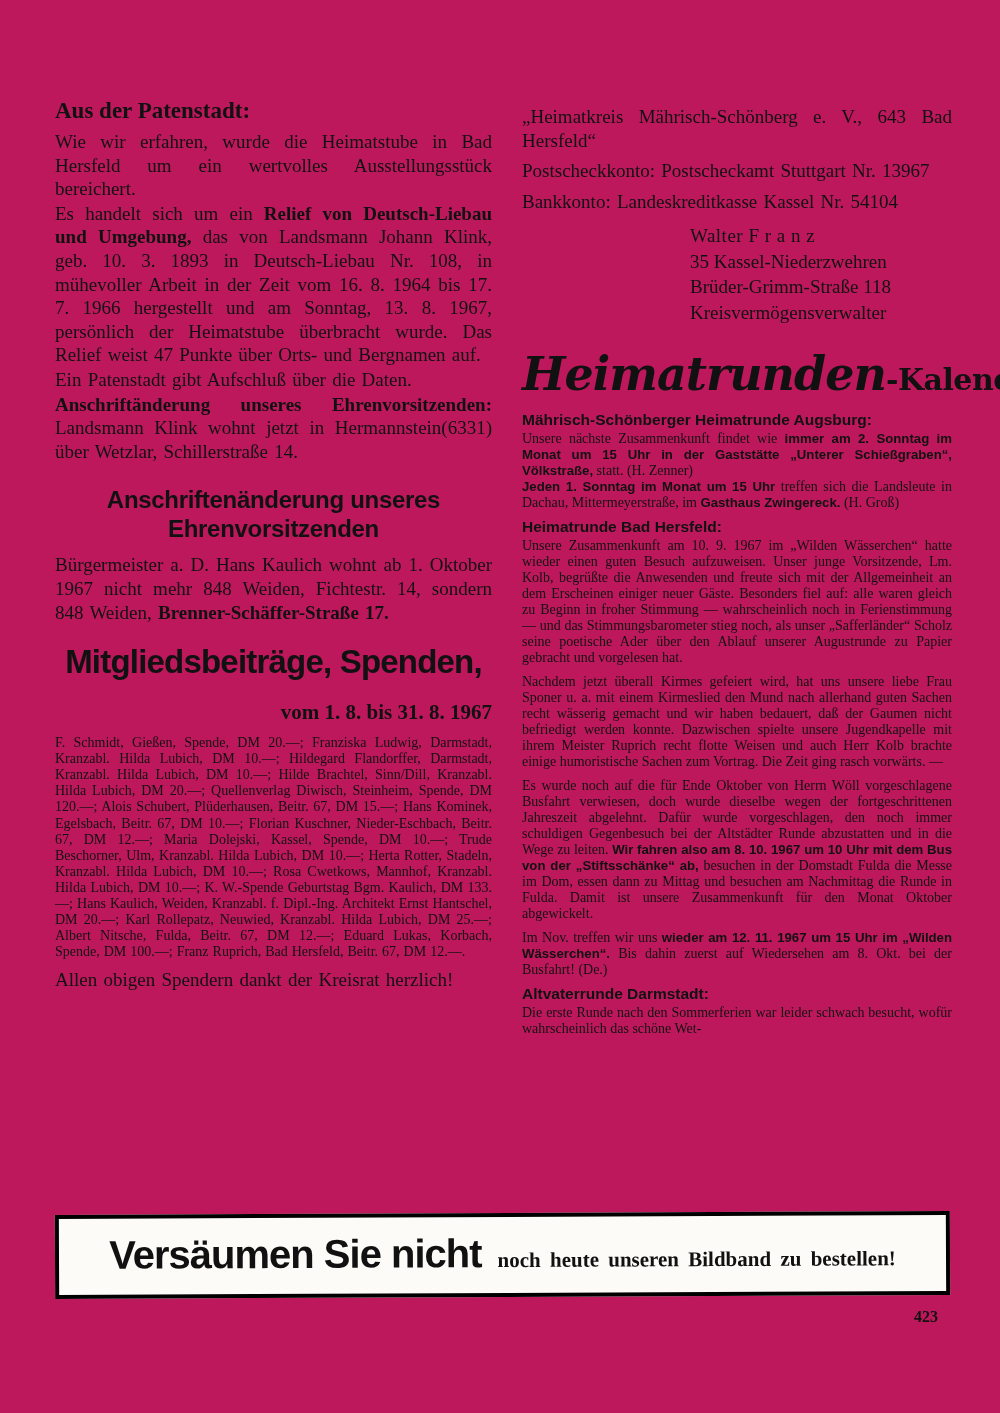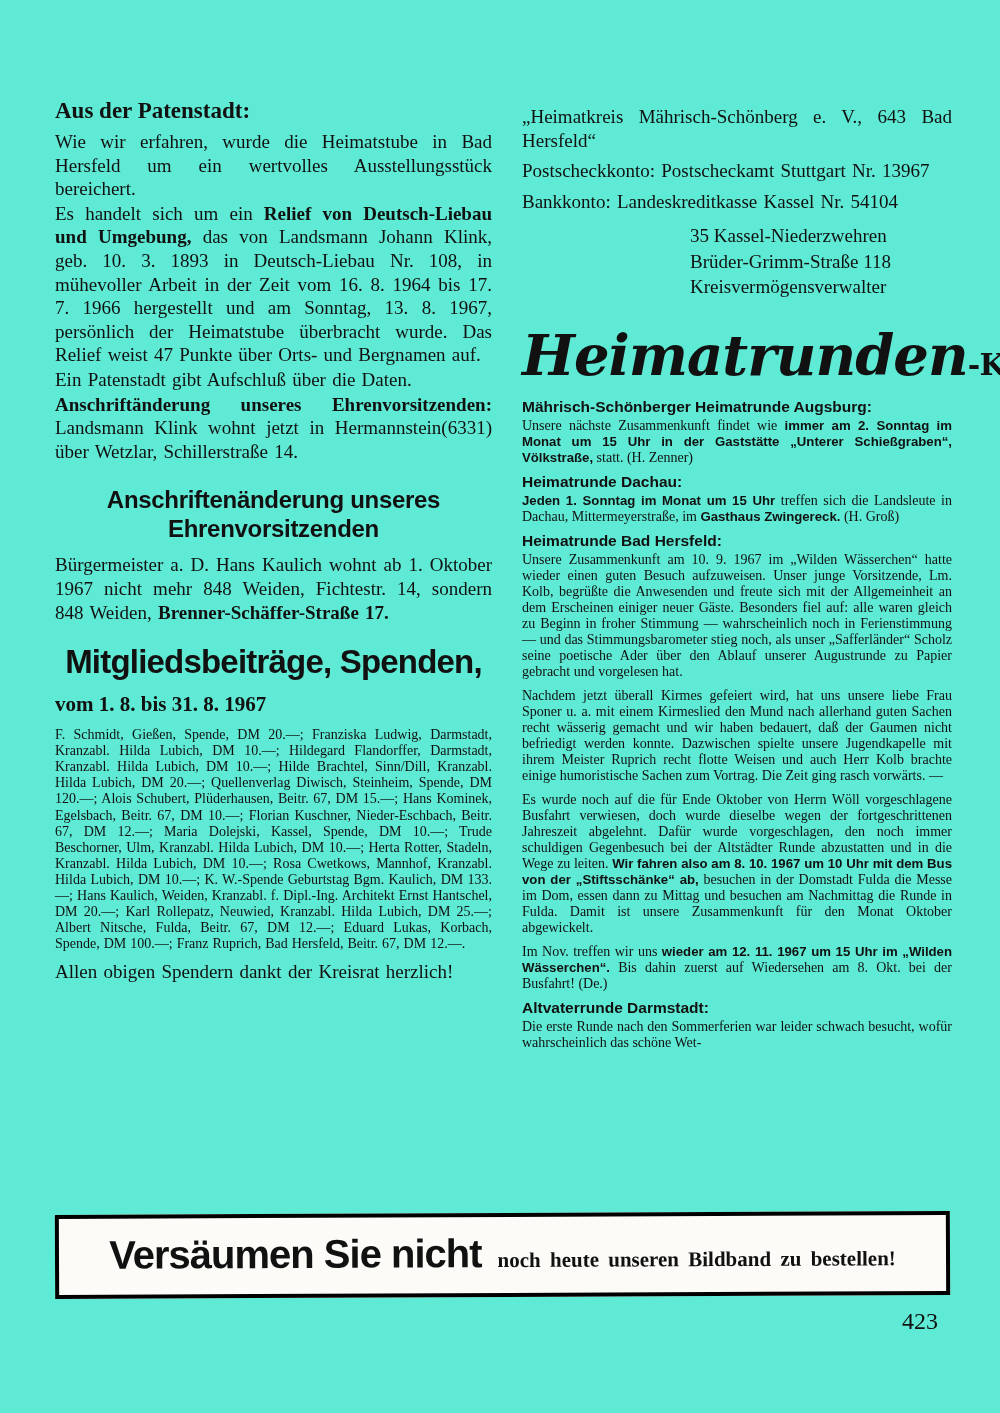--- a/index.html
+++ b/index.html
@@ -1,20 +1,20 @@
 <!DOCTYPE html>
 <html lang="de"><head>
 <meta charset="utf-8">
 <style>
   html,body{margin:0;padding:0;background:#d9d9d5;}
   .page{
     position:relative;
     width:1000px;height:1413px;
     margin:0 auto;
-    background:#5eead4;
+    background:#be185d;
     color:#111;
     font-family:"Liberation Serif", serif;
     overflow:hidden;
     box-sizing:border-box;
   }
   .columns{
     position:absolute;
     top:98px;left:55px;right:48px;
     display:flex;gap:30px;
   }
@@ -35,41 +35,41 @@
     font-weight:bold;font-size:24px;line-height:29px;
     text-align:center;margin:22px 0 10px 0;letter-spacing:-0.3px;
   }
 
   .big-heading{
     font-family:"Liberation Sans", sans-serif;
     font-weight:bold;font-size:33px;line-height:36px;
     text-align:center;margin:20px 0 4px 0;letter-spacing:-0.8px;
   }
   .sub-heading{
-    font-size:21px;font-weight:bold;text-align:left;margin:12px 0 10px 0;
+    font-size:21px;font-weight:bold;text-align:right;margin:20px 0 10px 0;
   }
 
   .small-list{
     font-size:14px;line-height:16.1px;text-align:justify;word-spacing:0.5px;margin:0;
   }
   .thanks{margin-top:8px;}
 
   
   .sig-block{margin:10px 0 0 168px;font-size:19px;line-height:25.5px;}
   .sig-line{white-space:nowrap;}
   .sig-name{letter-spacing:0.5px;}
 
   .kalender-title{
     margin:22px 0 10px 0;
     white-space:nowrap;
   }
   .kalender-script{
     font-family:"DejaVu Serif", serif;
     font-style:italic;font-weight:bold;
-    font-size:56px;letter-spacing:-1px;
+    font-size:46px;letter-spacing:-1px;
   }
   .kalender-rest{
     font-family:"DejaVu Serif", serif;
     font-weight:bold;font-size:30px;letter-spacing:-0.5px;
   }
 
   .kal-heading{
     font-family:"Liberation Sans", sans-serif;
     font-weight:bold;font-size:15.5px;line-height:18px;
     margin:7px 0 2px 0;
@@ -101,21 +101,22 @@
   .banner-small{
     font-family:"Liberation Serif", serif;
     font-weight:bold;font-size:21px;
     margin-left:16px;
     vertical-align:baseline;
     word-spacing:4px;
   }
 
   .page-number{
     position:absolute;right:62px;top:1308px;
-    font-size:24px;
+    font-size:16px;
+    font-weight:bold;
   }
 </style>
 </head>
 <body>
 
 <div class="page">
 
   <div class="columns">
 
     <div class="col">
@@ -149,36 +150,36 @@
 
     <div class="col-right">
 
       <div>
         <p class="bt" style="margin-top:7px;"><span>„Heimatkreis Mährisch-Schönberg e. V., 643 Bad Hersfeld“</span></p>
         <p class="bt" style="margin-top:7px;"><span>Postscheckkonto: Postscheckamt Stuttgart Nr. 13967</span></p>
         <p class="bt" style="margin-top:7px;"><span>Bankkonto: Landeskreditkasse Kassel Nr. 54104</span></p>
       </div>
 
       <div class="sig-block">
+        <div class="sig-line sig-name">Walter F r a n z</div>
         <div class="sig-line">35 Kassel-Niederzwehren</div>
         <div class="sig-line">Brüder-Grimm-Straße 118</div>
         <div class="sig-line">Kreisvermögensverwalter</div>
       </div>
 
       <div class="kalender-title">
         <span class="kalender-script">Heimatrunden</span><span class="kalender-rest">-Kalender</span>
       </div>
 
       <div>
         <h3 class="kal-heading">Mährisch-Schönberger Heimatrunde Augsburg:</h3>
         <p class="kal-body"><span>Unsere nächste Zusammenkunft findet wie </span><b>immer am 2. Sonntag im Monat um 15 Uhr in der Gaststätte „Unterer Schießgraben“, Völkstraße,</b><span> statt. (H. Zenner)</span></p>
       </div>
 
       <div>
-        <h3 class="kal-heading">Heimatrunde Dachau:</h3>
         <p class="kal-body"><b>Jeden 1. Sonntag im Monat um 15 Uhr</b><span> treffen sich die Landsleute in Dachau, Mittermeyerstraße, im </span><b>Gasthaus Zwingereck.</b><span> (H. Groß)</span></p>
       </div>
 
       <div>
         <h3 class="kal-heading">Heimatrunde Bad Hersfeld:</h3>
         <p class="kal-body"><span>Unsere Zusammenkunft am 10. 9. 1967 im „Wilden Wässerchen“ hatte wieder einen guten Besuch aufzuweisen. Unser junge Vorsitzende, Lm. Kolb, begrüßte die Anwesenden und freute sich mit der Allgemeinheit an dem Erscheinen einiger neuer Gäste. Besonders fiel auf: alle waren gleich zu Beginn in froher Stimmung — wahrscheinlich noch in Ferienstimmung — und das Stimmungsbarometer stieg noch, als unser „Safferländer“ Scholz seine poetische Ader über den Ablauf unserer Augustrunde zu Papier gebracht und vorgelesen hat.</span></p>
         <p class="kal-body"><span>Nachdem jetzt überall Kirmes gefeiert wird, hat uns unsere liebe Frau Sponer u. a. mit einem Kirmeslied den Mund nach allerhand guten Sachen recht wässerig gemacht und wir haben bedauert, daß der Gaumen nicht befriedigt werden konnte. Dazwischen spielte unsere Jugendkapelle mit ihrem Meister Ruprich recht flotte Weisen und auch Herr Kolb brachte einige humoristische Sachen zum Vortrag. Die Zeit ging rasch vorwärts. —</span></p>
         <p class="kal-body"><span>Es wurde noch auf die für Ende Oktober von Herrn Wöll vorgeschlagene Busfahrt verwiesen, doch wurde dieselbe wegen der fortgeschrittenen Jahreszeit abgelehnt. Dafür wurde vorgeschlagen, den noch immer schuldigen Gegenbesuch bei der Altstädter Runde abzustatten und in die Wege zu leiten. </span><b>Wir fahren also am 8. 10. 1967 um 10 Uhr mit dem Bus von der „Stiftsschänke“ ab,</b><span> besuchen in der Domstadt Fulda die Messe im Dom, essen dann zu Mittag und besuchen am Nachmittag die Runde in Fulda. Damit ist unsere Zusammenkunft für den Monat Oktober abgewickelt.</span></p>
         <p class="kal-body"><span>Im Nov. treffen wir uns </span><b>wieder am 12. 11. 1967 um 15 Uhr im „Wilden Wässerchen“.</b><span> Bis dahin zuerst auf Wiedersehen am 8. Okt. bei der Busfahrt! (De.)</span></p>
       </div>

